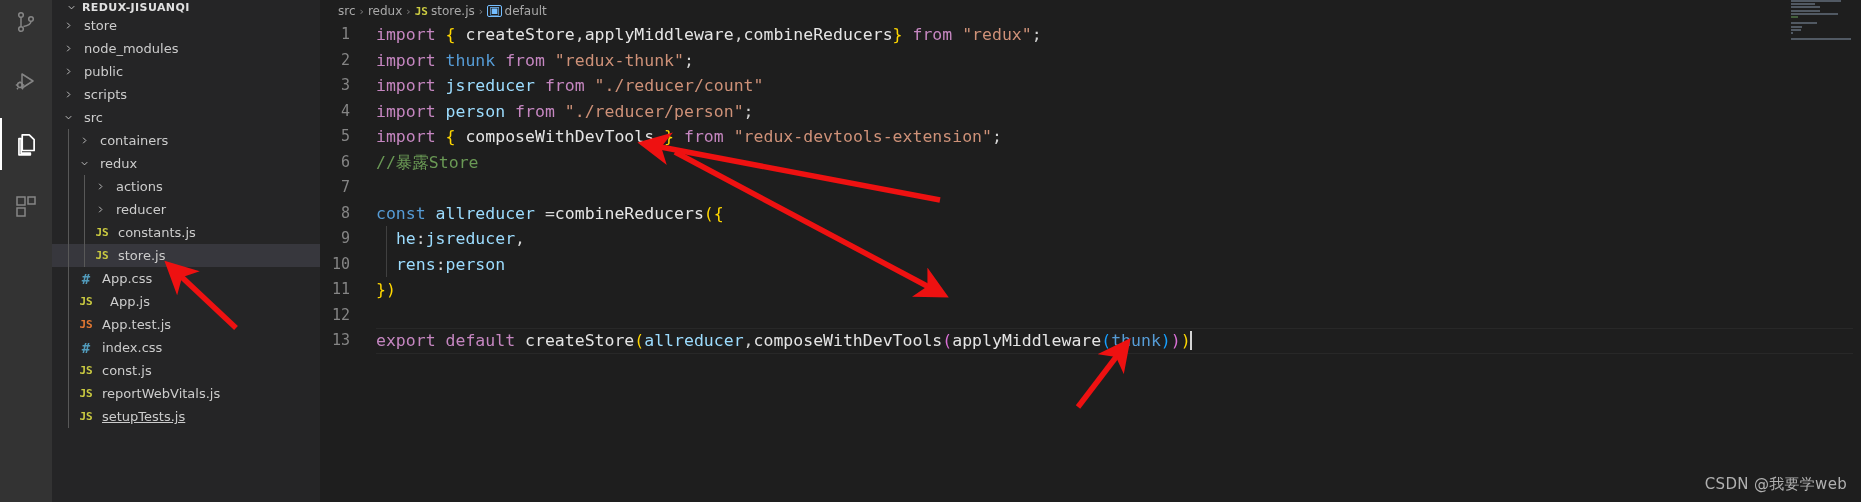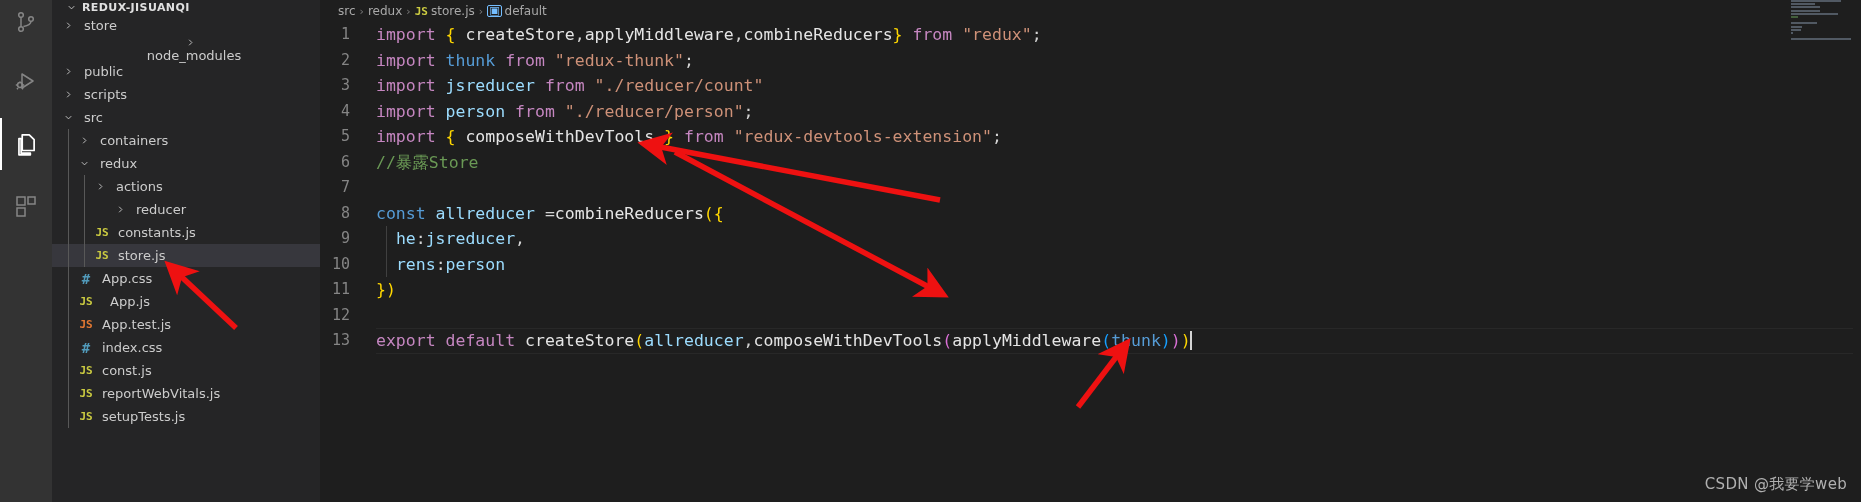--- a/index.html
+++ b/index.html
@@ -330,21 +330,21 @@
     </div>
     <div id="tree">
         <div class="tree-row" style="padding-left: 8px;">
           <span class="twisty">
             <svg width="11" height="11" viewBox="0 0 16 16" fill="none" stroke="#cccccc" stroke-width="1.3">
               <path d="M6 4 L10 8 L6 12"></path>
             </svg>
           </span>
           <span class="tree-label" style="margin-left: 6px;">store</span>
         </div>
-        <div class="tree-row" style="padding-left: 8px; flex-direction: column;">
+        <div class="tree-row" style="padding-left: 8px;">
           <span class="twisty">
             <svg width="11" height="11" viewBox="0 0 16 16" fill="none" stroke="#cccccc" stroke-width="1.3">
               <path d="M6 4 L10 8 L6 12"></path>
             </svg>
           </span>
           <span class="tree-label" style="margin-left: 6px;">node_modules</span>
         </div>
         <div class="tree-row" style="padding-left: 8px;">
           <span class="twisty">
             <svg width="11" height="11" viewBox="0 0 16 16" fill="none" stroke="#cccccc" stroke-width="1.3">
@@ -390,21 +390,21 @@
         <div class="tree-row" style="padding-left: 40px;">
           <span class="indent-guide" style="left: 16px;"></span>
           <span class="indent-guide" style="left: 32px;"></span>
           <span class="twisty">
             <svg width="11" height="11" viewBox="0 0 16 16" fill="none" stroke="#cccccc" stroke-width="1.3">
               <path d="M6 4 L10 8 L6 12"></path>
             </svg>
           </span>
           <span class="tree-label" style="margin-left: 6px;">actions</span>
         </div>
-        <div class="tree-row" style="padding-left: 60px;">
+        <div class="tree-row" style="padding-left: 40px;">
           <span class="indent-guide" style="left: 16px;"></span>
           <span class="indent-guide" style="left: 32px;"></span>
           <span class="twisty">
             <svg width="11" height="11" viewBox="0 0 16 16" fill="none" stroke="#cccccc" stroke-width="1.3">
               <path d="M6 4 L10 8 L6 12"></path>
             </svg>
           </span>
           <span class="tree-label" style="margin-left: 6px;">reducer</span>
         </div>
         <div class="tree-row" style="padding-left: 40px;">
@@ -445,21 +445,21 @@
           <span class="tree-label" style="margin-left: 4px;">const.js</span>
         </div>
         <div class="tree-row" style="padding-left: 24px;">
           <span class="indent-guide" style="left: 16px;"></span>
           <span class="ficon js">JS</span>
           <span class="tree-label" style="margin-left: 4px;">reportWebVitals.js</span>
         </div>
         <div class="tree-row" style="padding-left: 24px;">
           <span class="indent-guide" style="left: 16px;"></span>
           <span class="ficon js">JS</span>
-          <span class="tree-label" style="margin-left: 4px;">setupTests.js</span>
+          <span class="tree-label" style="margin-left: 4px; text-decoration: underline;">setupTests.js</span>
         </div>
       </div>
   </div>
 
   <div class="editor">
 
     <div class="breadcrumbs">
       <span class="crumb">src</span>
       <span class="crumb-sep">›</span>
       <span class="crumb">redux</span>

